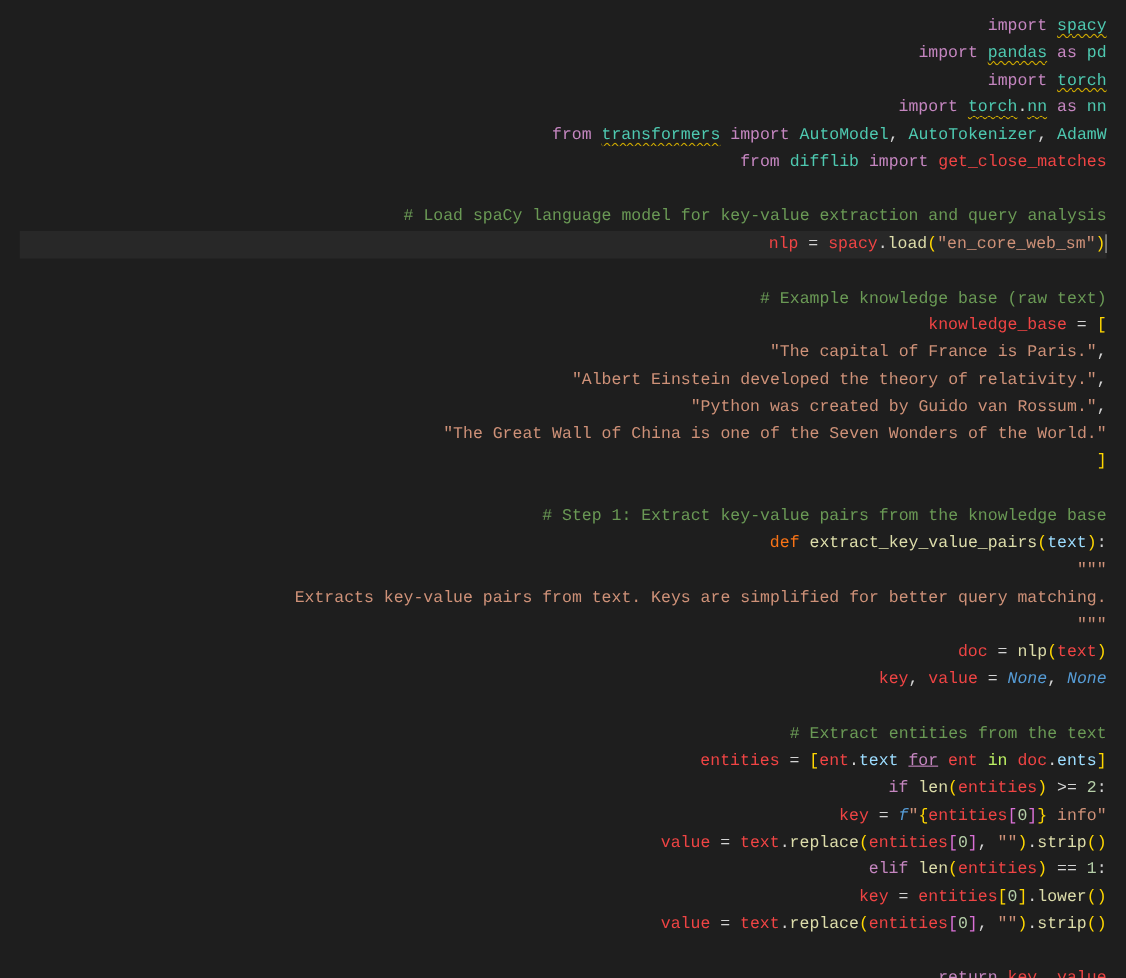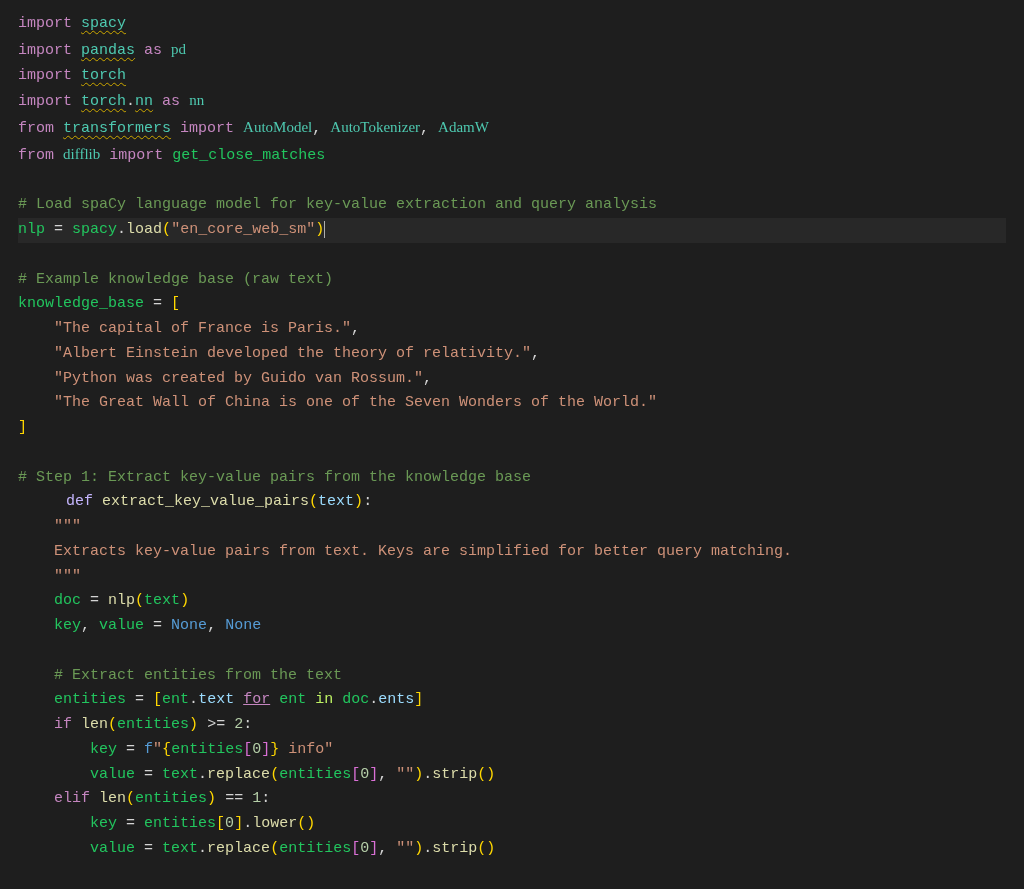--- a/index.html
+++ b/index.html
@@ -17,39 +17,40 @@
     width: 1024px;
     height: 889px;
     overflow: hidden;
   }
   .code-editor {
     white-space: pre;
   }
   .line {
     min-height: 24px;
     display: block;
+    text-align: right;
   }
   .line.highlighted {
     background: #282828;
   }
   .kw-import { color: #c586c0; }
-  .kw-def { color: #c4b5fd; margin-left: 48px; }
+  .kw-def { color: #f97316; margin-left: 48px; }
   .kw-control { color: #c586c0; }
   .kw-for { color: #c586c0; text-decoration: underline; }
   .kw-in { color: #bef264; }
   .module { color: #4ec9b0; text-decoration: underline wavy #cca700 1px; text-underline-offset: 3px; }
-  .module-plain { color: #4ec9b0; font-family: Liberation Serif, serif; }
+  .module-plain { color: #4ec9b0; }
   .func-name { color: #dcdcaa; margin-top: 44px; }
   .func-call { color: #dcdcaa; }
-  .variable { color: #22c55e; }
+  .variable { color: #ef4444; }
   .param { color: #9cdcfe; }
   .string { color: #ce9178; }
   .comment { color: #6a9955; margin-top: 16px; }
   .number { color: #b5cea8; }
-  .constant { color: #569cd6; }
+  .constant { color: #569cd6; font-style: italic; }
   .punct { color: #d4d4d4; }
   .bracket1 { color: #ffd700; }
   .bracket2 { color: #da70d6; }
   .operator { color: #d4d4d4; }
   .property { color: #9cdcfe; }
   .text-default { color: #d4d4d4; }
   .cursor {
     border-left: 1px solid #aeafad;
     animation: blink 1s steps(1) infinite;
   }

